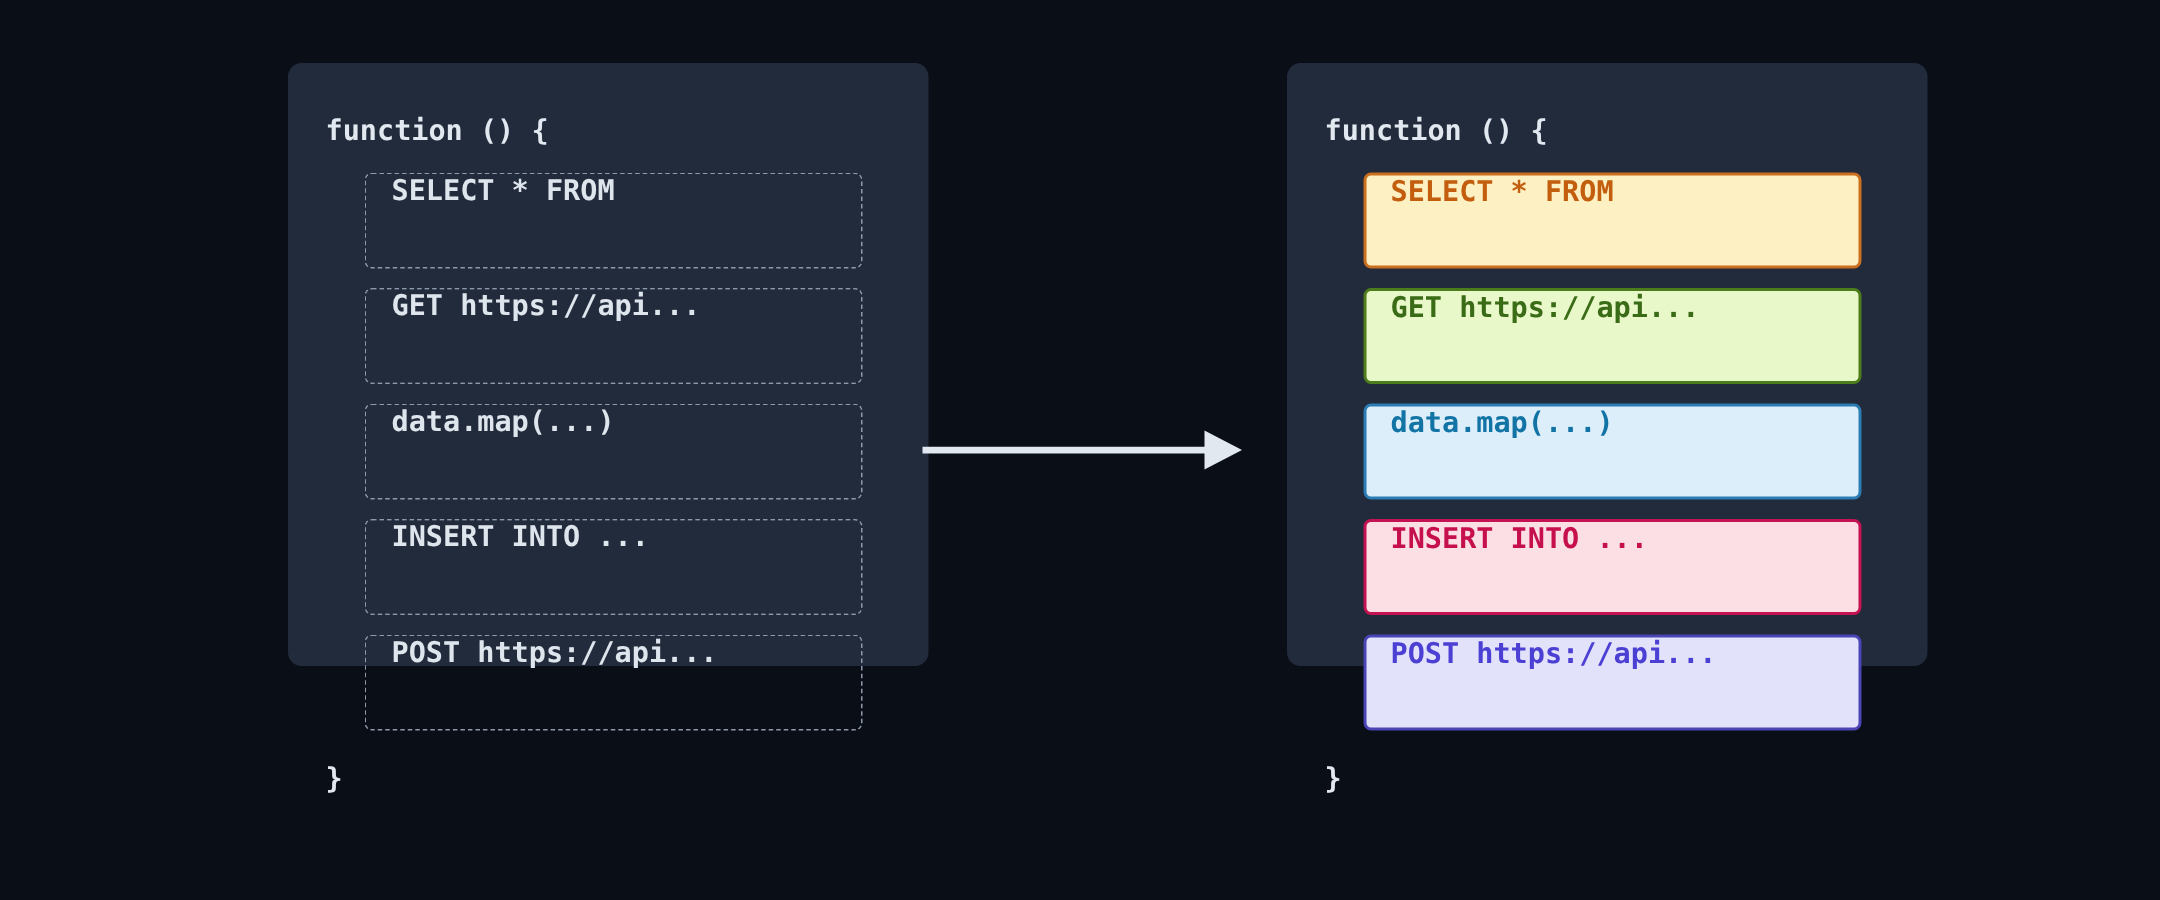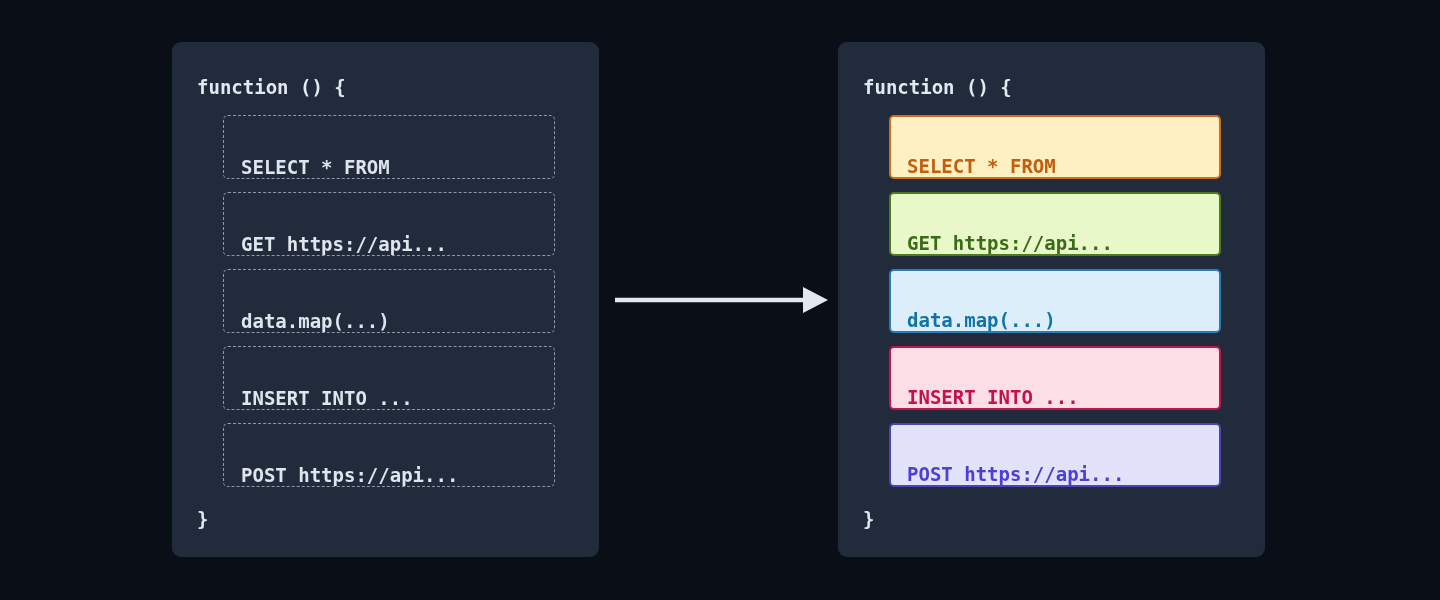--- a/index.html
+++ b/index.html
@@ -12,23 +12,24 @@
     position: relative;
     overflow: hidden;
     background: var(--page-bg, #0a0e17);
     font-family: "DejaVu Sans Mono", "Liberation Mono", monospace;
     font-weight: 700;
   }
   .panel {
     position: absolute;
     top: 42px;
     width: 427px;
-    height: 515px;
+    height: 402px;
     border-radius: 9px;
     background: var(--panel-bg, #212b3c);
+    margin-left: 20px;
   }
   .panel-left  { left: 172px; }
   .panel-right { left: 838px; }
   .code-header, .code-footer {
     position: absolute;
     left: 25px;
     font-size: 19px;
     line-height: 24px;
     color: var(--code-text, #e2e8f0);
     white-space: pre;
@@ -39,21 +40,21 @@
     position: absolute;
     top: 73px;
     left: 51px;
     right: 44px;
   }
   .block {
     box-sizing: border-box;
     height: 64px;
     margin-bottom: 13px;
     display: flex;
-    align-items: flex-end;
+    align-items: flex-start;
     padding-left: 17px;
     border-radius: 5px;
     font-size: 19px;
     white-space: pre;
   }
   .block-dashed {
     border: 1px dashed var(--dash-border, #8e9aab);
     color: var(--dash-text, #dfe5ec);
     background: transparent;
   }

